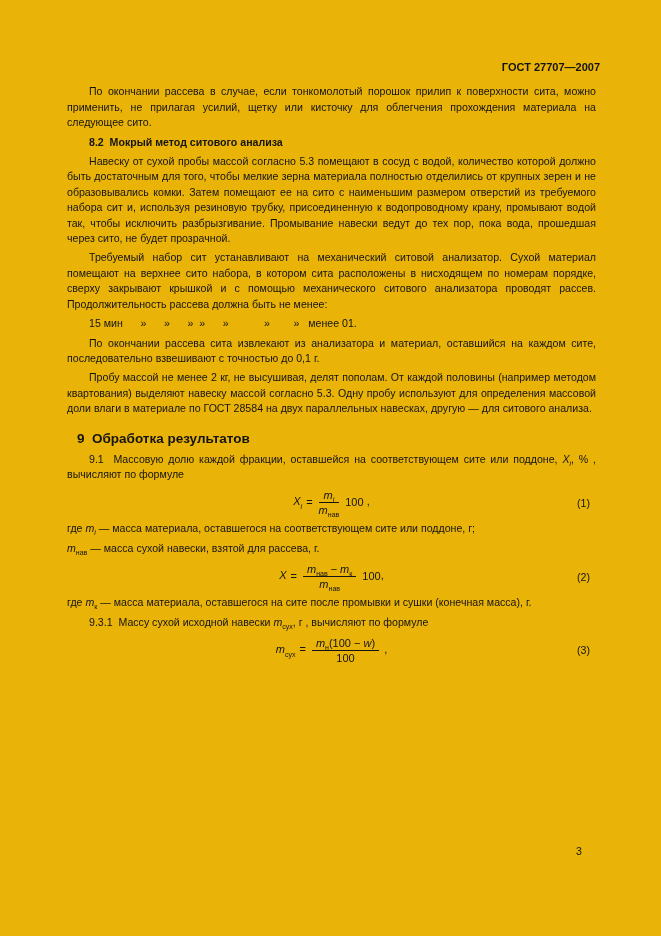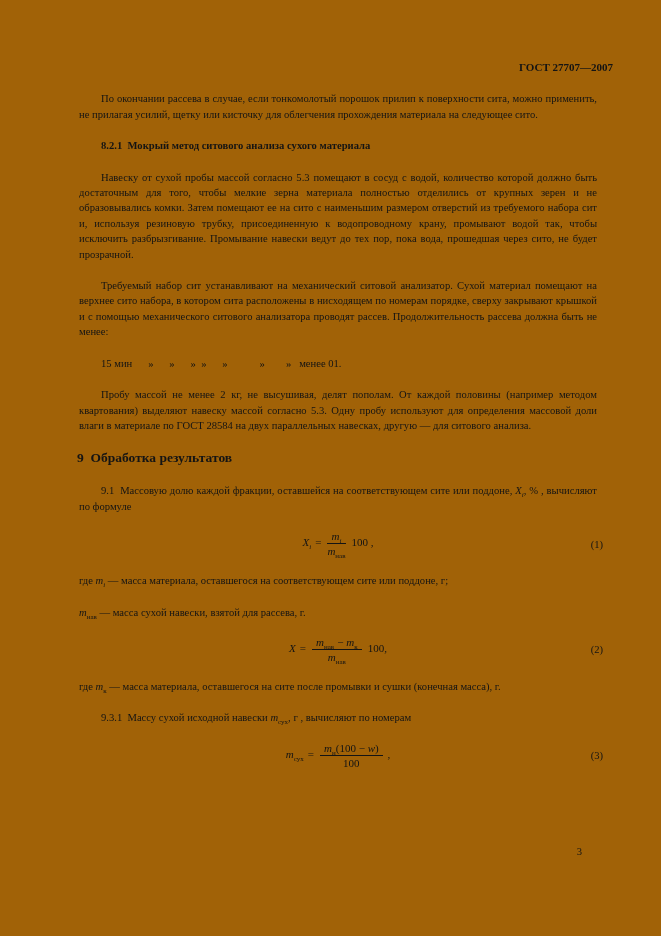--- a/index.html
+++ b/index.html
@@ -1,34 +1,34 @@
 <!DOCTYPE html>
 <html lang="ru"><head>
 <meta charset="utf-8">
 <style>
   html,body{margin:0;padding:0;background:#e8e8e8;}
   .page{
     position:relative;
     width:661px;height:936px;
     margin:0 auto;
-    background:#a16207;
-    font-family:Liberation Serif, serif;
+    background:#eab308;
+    font-family:Liberation Sans, sans-serif;
     font-size:10.6px;
     line-height:15.4px;
     color:#141414;
     box-sizing:border-box;
-    padding:60px 48px 0 63px;
+    padding:60px 61px 0 63px;
   }
   .doc-header{
     text-align:right;
     font-weight:bold;
     font-size:11px;
     margin-bottom:9px;
   }
-  p{margin:16px;text-indent:22px;text-align:justify;}
+  p{margin:4px;text-indent:22px;text-align:justify;}
   p.noind{text-indent:0;}
   p.pre{white-space:pre-wrap;text-align:left;}
   .bold{font-weight:bold;}
   .h9{
     font-size:13.5px;
     line-height:18px;
     font-weight:bold;
     margin:13px 0 0 0;
     text-indent:14px;
     text-align:left;
@@ -68,25 +68,26 @@
 </style>
 </head>
 <body>
 
 <div class="page">
 
   <div class="doc-header">ГОСТ 27707—2007</div>
 
   <p>По окончании рассева в случае, если тонкомолотый порошок прилип к поверхности сита, можно применить, не прилагая усилий, щетку или кисточку для облегчения прохождения материала на следующее сито.</p>
 
-  <p class="bold">8.2.1&nbsp; Мокрый метод ситового анализа сухого материала</p>
+  <p class="bold">8.2&nbsp; Мокрый метод ситового анализа</p>
 
   <p>Навеску от сухой пробы массой согласно 5.3 помещают в сосуд с водой, количество которой должно быть достаточным для того, чтобы мелкие зерна материала полностью отделились от крупных зерен и не образовывались комки. Затем помещают ее на сито с наименьшим размером отверстий из требуемого набора сит и, используя резиновую трубку, присоединенную к водопроводному крану, промывают водой так, чтобы исключить разбрызгивание. Промывание навески ведут до тех пор, пока вода, прошедшая через сито, не будет прозрачной.</p>
   <p>Требуемый набор сит устанавливают на механический ситовой анализатор. Сухой материал помещают на верхнее сито набора, в котором сита расположены в нисходящем по номерам порядке, сверху закрывают крышкой и с помощью механического ситового анализатора проводят рассев. Продолжительность рассева должна быть не менее:</p>
   <p class="pre">15 мин&nbsp;&nbsp;&nbsp;&nbsp;&nbsp;&nbsp;»&nbsp;&nbsp;&nbsp;&nbsp;&nbsp;&nbsp;»&nbsp;&nbsp;&nbsp;&nbsp;&nbsp;&nbsp;»&nbsp;&nbsp;»&nbsp;&nbsp;&nbsp;&nbsp;&nbsp;&nbsp;»&nbsp;&nbsp;&nbsp;&nbsp;&nbsp;&nbsp;&nbsp;&nbsp;&nbsp;&nbsp;&nbsp;&nbsp;»&nbsp;&nbsp;&nbsp;&nbsp;&nbsp;&nbsp;&nbsp;&nbsp;»&nbsp;&nbsp;&nbsp;менее 01.</p>
+  <p>По окончании рассева сита извлекают из анализатора и материал, оставшийся на каждом сите, последовательно взвешивают с точностью до 0,1 г.</p>
 
 
   <p>Пробу массой не менее 2 кг, не высушивая, делят пополам. От каждой половины (например методом квартования) выделяют навеску массой согласно 5.3. Одну пробу используют для определения массовой доли влаги в материале по ГОСТ 28584 на двух параллельных навесках, другую — для ситового анализа.</p>
 
   <div class="h9">9&nbsp; Обработка результатов</div>
 
   <p><span>9.1&nbsp; Массовую долю каждой фракции, оставшейся на соответствующем сите или поддоне, </span><span class="ivar">X</span><sub class="it">i</sub><span>, % , вычисляют по формуле</span></p>
 
   <div class="eqrow">
     <span class="eq"><span class="ivar">X</span><sub class="it">i</sub><span class="eqsign">=</span><span class="frac"><span class="num"><span class="ivar">m</span><sub class="it">i</sub></span><span class="den"><span class="ivar">m</span><sub>нав</sub></span></span><span class="mult">100</span><span> ,</span></span>
@@ -98,21 +99,21 @@
 
 
   <div class="eqrow">
     <span class="eq"><span class="ivar">X</span><span class="eqsign">=</span><span class="frac"><span class="num"><span class="ivar">m</span><sub>нав</sub><span class="mop">−</span><span class="ivar">m</span><sub>к</sub></span><span class="den"><span class="ivar">m</span><sub>нав</sub></span></span><span class="mult">100</span><span>,</span></span>
     <span class="eqlabel">(2)</span>
   </div>
 
   <p class="noind"><span>где </span><span class="ivar">m</span><sub>к</sub><span> — масса материала, оставшегося на сите после промывки и сушки (конечная масса), г.</span></p>
 
 
-  <p><span>9.3.1&nbsp; Массу сухой исходной навески </span><span class="ivar">m</span><sub>сух</sub><span>, г , вычисляют по номерам</span></p>
+  <p><span>9.3.1&nbsp; Массу сухой исходной навески </span><span class="ivar">m</span><sub>сух</sub><span>, г , вычисляют по формуле</span></p>
 
   <div class="eqrow">
     <span class="eq"><span class="ivar">m</span><sub>сух</sub><span class="eqsign">=</span><span class="frac"><span class="num"><span class="ivar">m</span><sub>н</sub><span>(100 − </span><span class="ivar">w</span><span>)</span></span><span class="den"><span>100</span></span></span><span> ,</span></span>
     <span class="eqlabel">(3)</span>
   </div>
 
   <div class="pagenum">3</div>
 
 </div>
 

